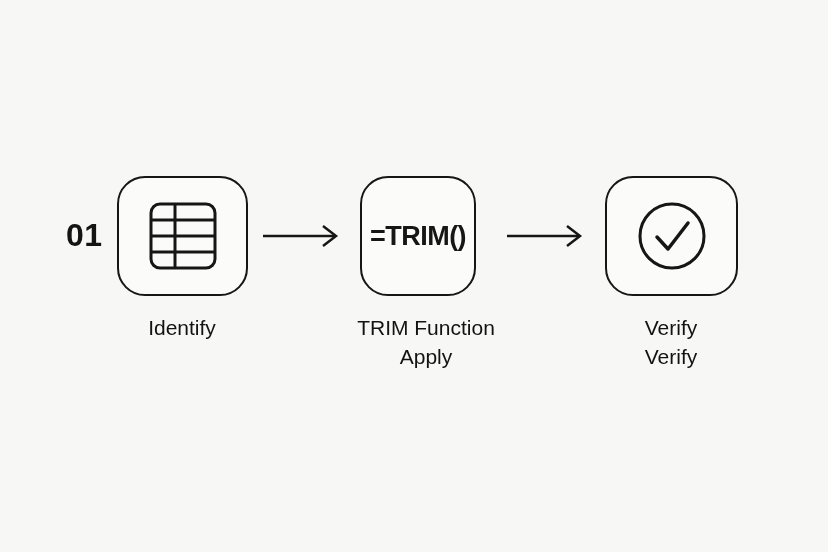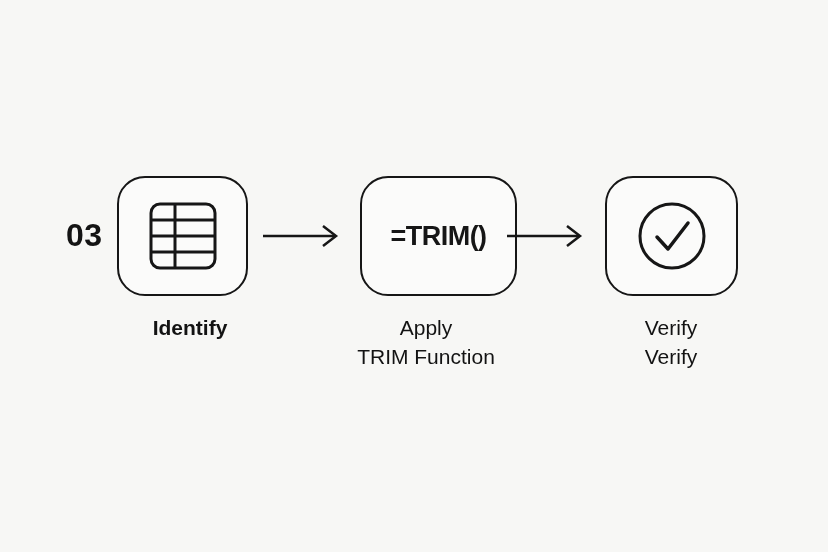--- a/index.html
+++ b/index.html
@@ -35,21 +35,21 @@
     height: 120px;
     box-sizing: border-box;
     border: 2.5px solid #161616;
     border-radius: 28px;
     background: #fbfbfa;
     display: flex;
     align-items: center;
     justify-content: center;
   }
   .step-box.box-1 { left: 117px; width: 131px; }
-  .step-box.box-2 { left: 360px; width: 157px; }
+  .step-box.box-2 { left: 360px; width: 116px; }
   .step-box.box-3 { left: 605px; width: 133px; }
   .formula-text {
     font-size: 27px;
     font-weight: 700;
     letter-spacing: -0.5px;
     color: #161616;
   }
   .arrow {
     position: absolute;
     top: 224px;
@@ -59,31 +59,31 @@
   .caption {
     position: absolute;
     top: 314px;
     width: 220px;
     text-align: center;
     font-size: 21px;
     line-height: 28.5px;
     font-weight: 400;
     color: #131313;
   }
-  .caption.caption-1 { left: 80px; font-weight: bold; }
+  .caption.caption-1 { left: 72px; }
   .caption.caption-2 { left: 316px; }
   .caption.caption-3 { left: 561px; }
   svg { display: block; }
 </style>
 </head>
 <body>
 
 <div class="canvas">
 
-  <div class="step-number">03</div>
+  <div class="step-number">01</div>
 
   <div class="step-box box-1">
     <span>
       <svg width="68" height="68" viewBox="0 0 68 68" fill="none">
         <rect x="2" y="2" width="64" height="64" rx="9" stroke="#161616" stroke-width="3"></rect>
         <line x1="26" y1="3" x2="26" y2="65" stroke="#161616" stroke-width="3"></line>
         <line x1="3" y1="18" x2="65" y2="18" stroke="#161616" stroke-width="3"></line>
         <line x1="3" y1="34" x2="65" y2="34" stroke="#161616" stroke-width="3"></line>
         <line x1="3" y1="50" x2="65" y2="50" stroke="#161616" stroke-width="3"></line>
       </svg>
@@ -115,22 +115,22 @@
         <path d="M21 37 L32 49 L52 23" stroke="#161616" stroke-width="3.5" fill="none" stroke-linecap="round" stroke-linejoin="round"></path>
       </svg>
     </span>
   </div>
 
   <div class="caption caption-1">
     <div>Identify</div>
   </div>
 
   <div class="caption caption-2">
+    <div>TRIM Function</div>
     <div>Apply</div>
-    <div>TRIM Function</div>
   </div>
 
   <div class="caption caption-3">
     <div>Verify</div>
     <div>Verify</div>
   </div>
 
 </div>
 
 </body></html>

